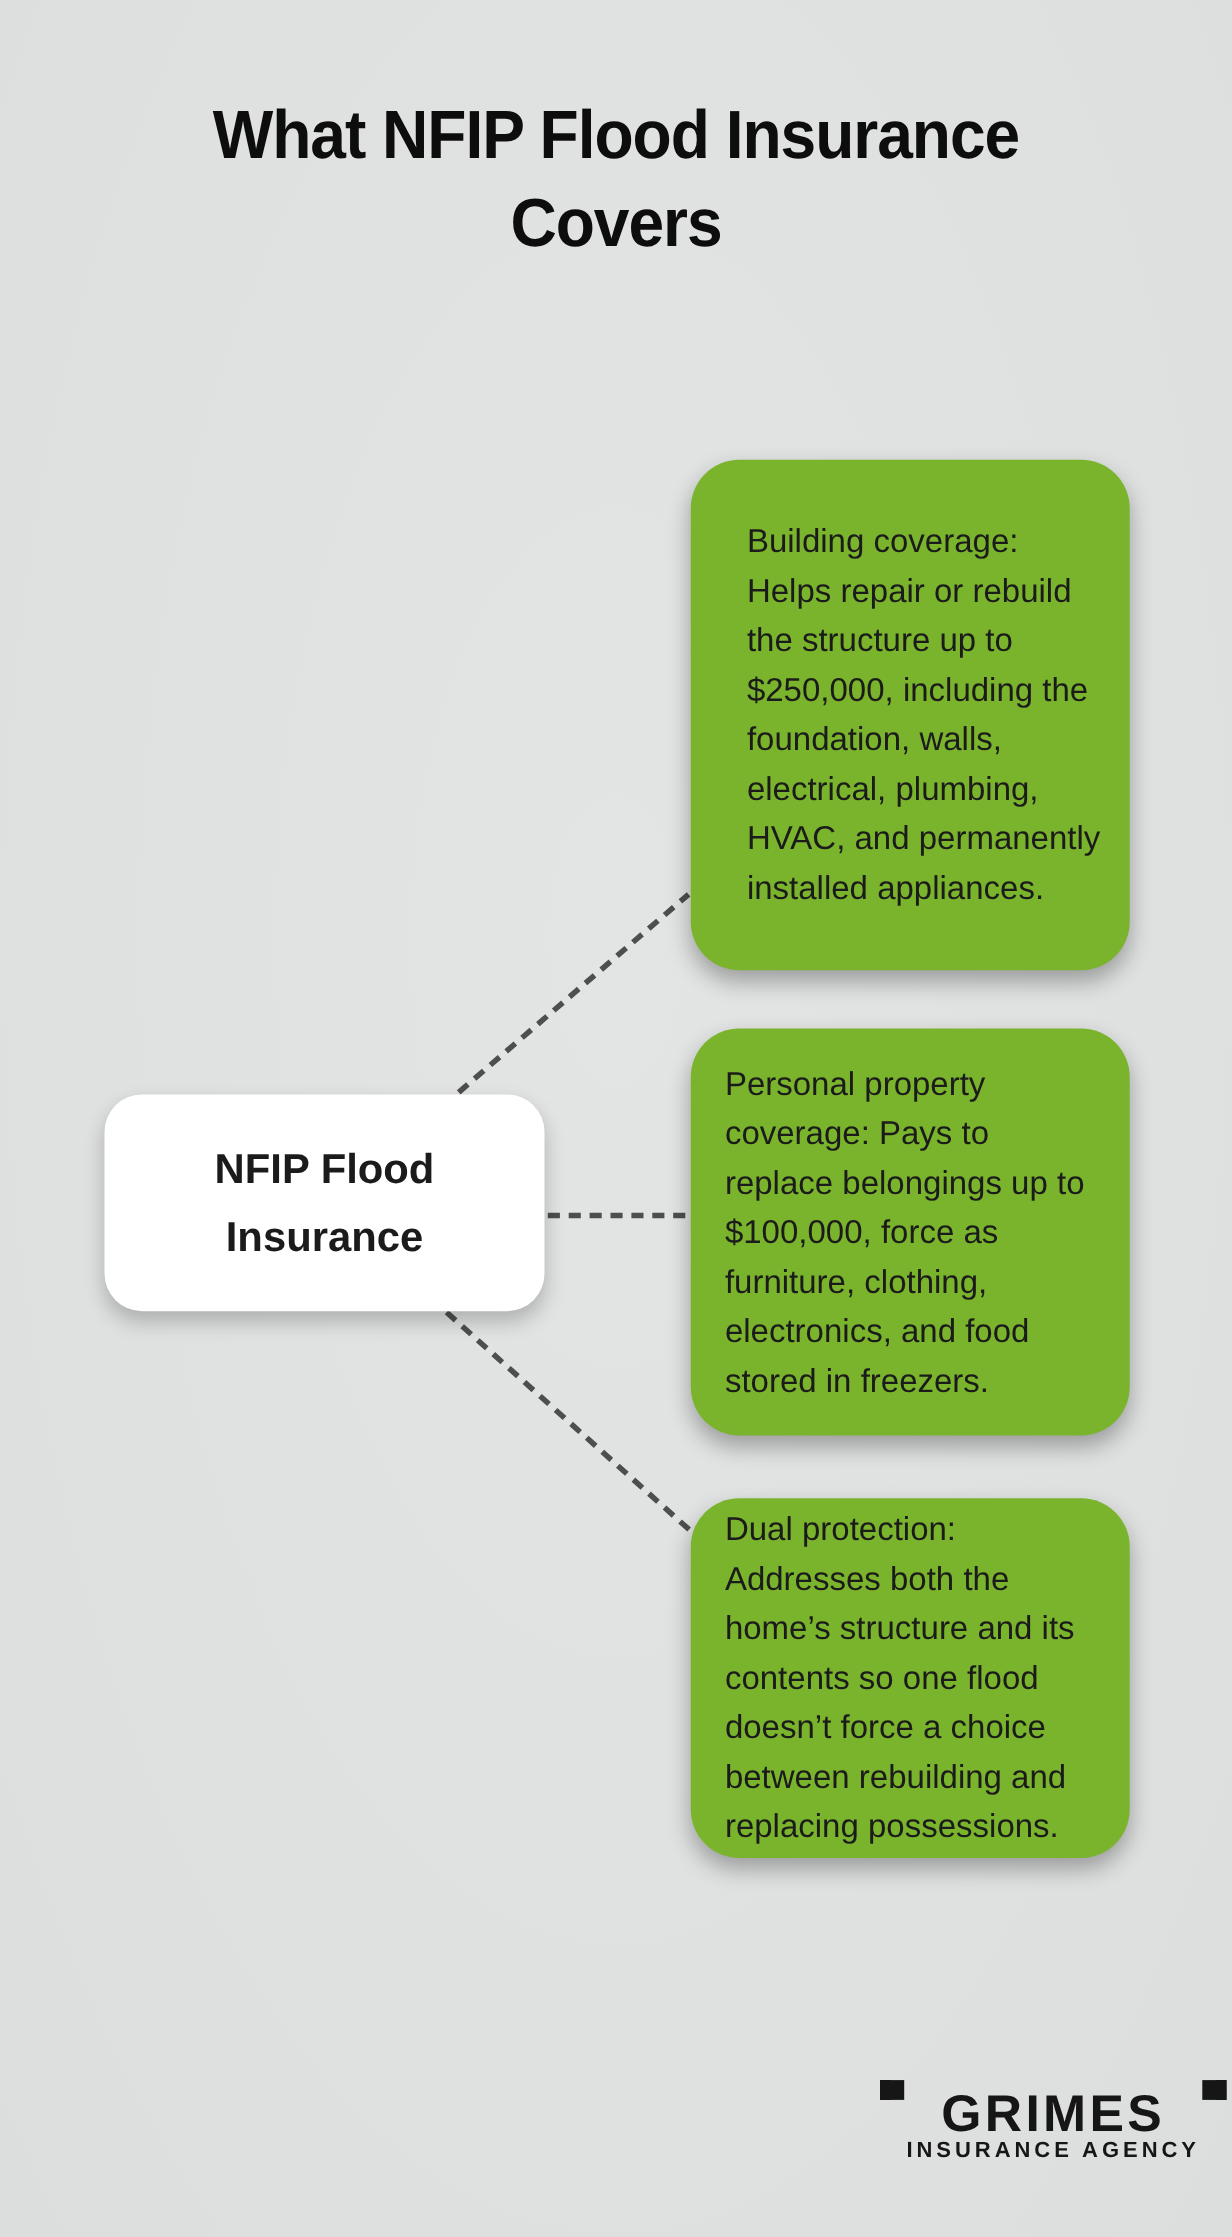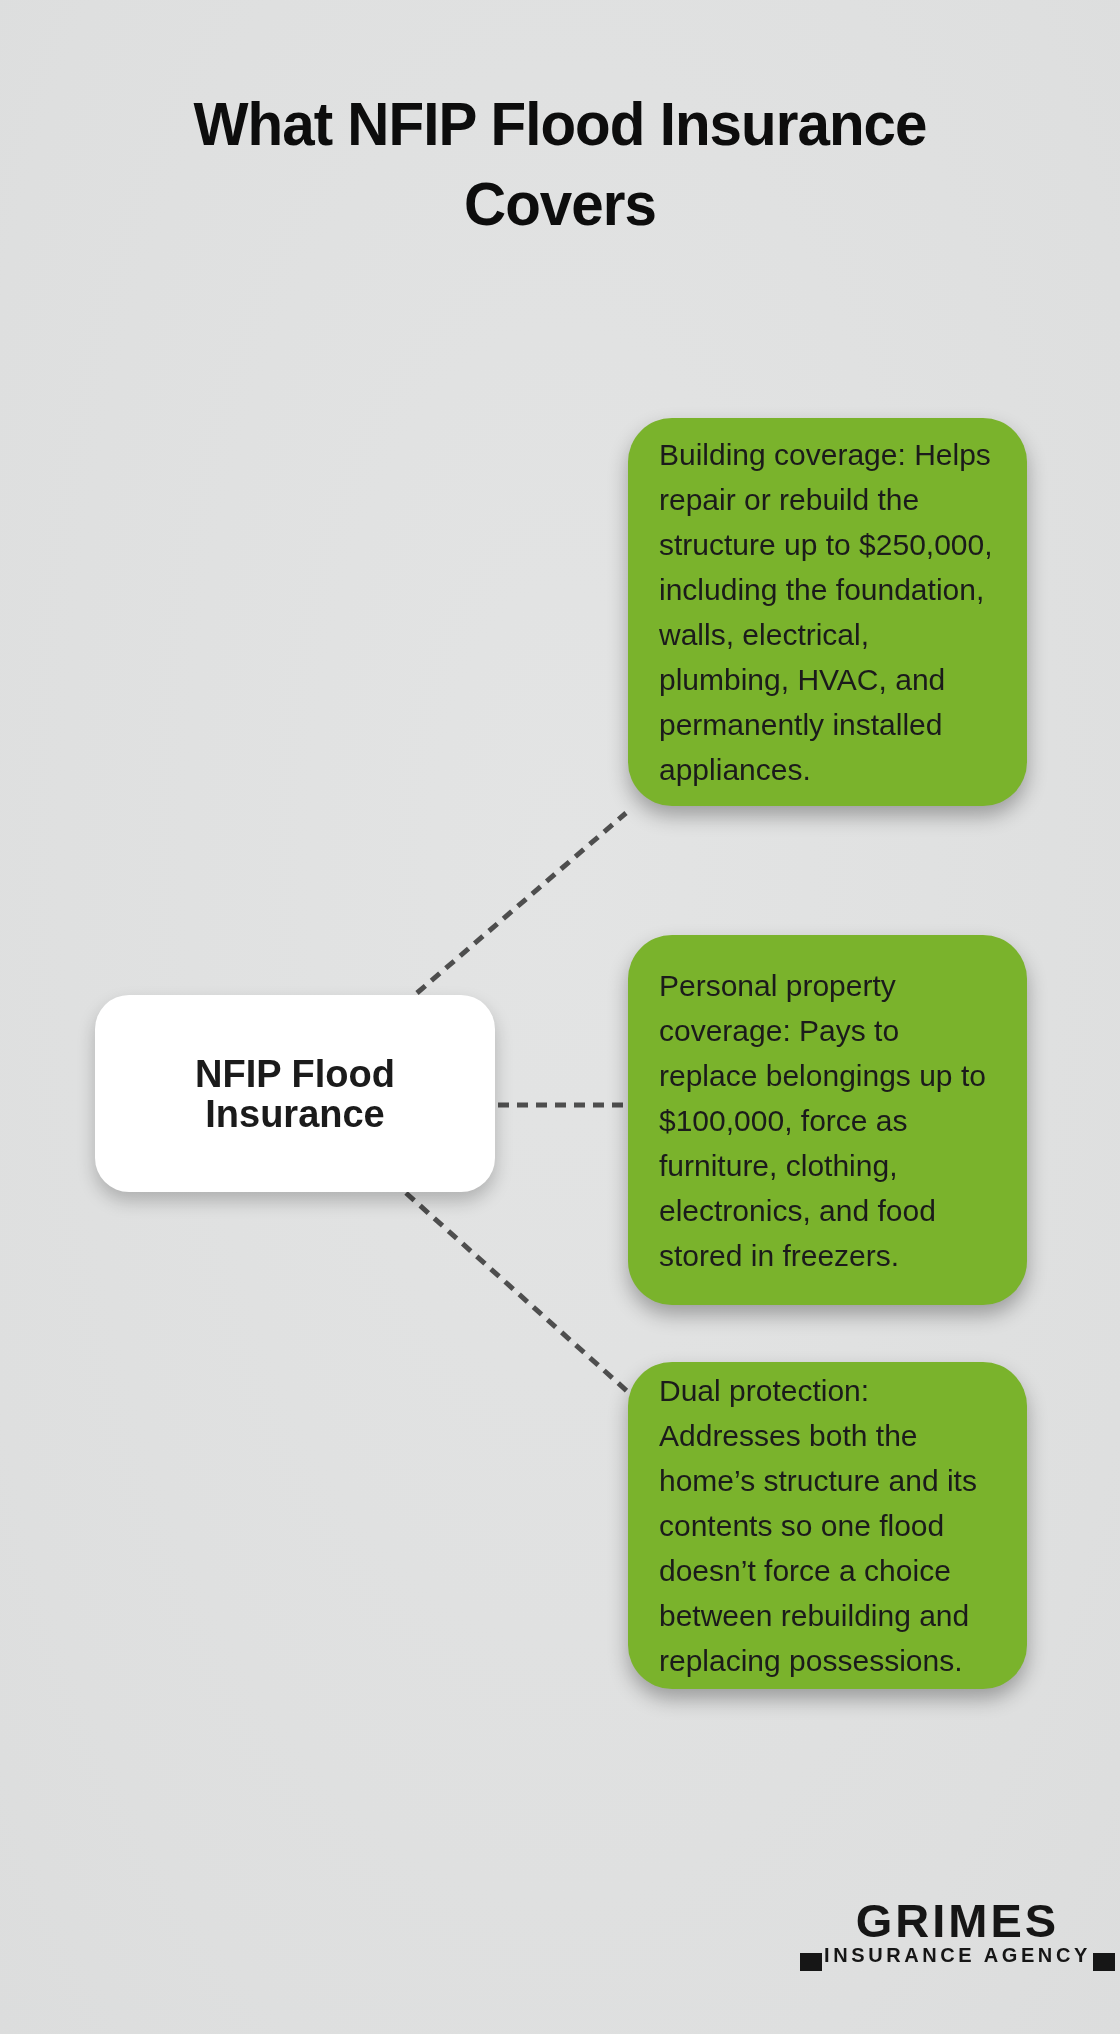--- a/index.html
+++ b/index.html
@@ -66,21 +66,21 @@
     display:flex;
     align-items:center;
     justify-content:center;
     text-align:center;
     z-index:2;
   }
   .center-node .node-label{
     color:var(--text-dark);
     font-weight:700;
     font-size:38px;
-    line-height:40px;
+    line-height:62px;
     padding:0 16px;
   }
 
   
   .branch{
     position:absolute;
     left:628px;
     width:399px;
     background:var(--box-green);
     border-radius:44px;
@@ -88,30 +88,30 @@
     display:flex;
     align-items:center;
     z-index:2;
   }
   .branch .branch-text{
     color:var(--text-dark);
     font-size:30px;
     line-height:45px;
     padding:10px 24px 10px 31px;
   }
-  .branch-1{top:418px;height:388px;}
+  .branch-1{top:418px;height:464px;padding-left:20px;}
   .branch-2{top:935px;height:370px;}
   .branch-3{top:1362px;height:327px;}
 
   
   .logo{
     position:absolute;
     left:800px; top:1891px;
     display:flex;
-    align-items:flex-end;
+    align-items:flex-start;
     z-index:2;
   }
   .bracket{
     width:22px;
     border-top:9px solid var(--logo-ink);
     border-bottom:9px solid var(--logo-ink);
   }
   .bracket-left{border-left:10px solid var(--logo-ink);}
   .bracket-right{border-right:10px solid var(--logo-ink);}
   .logo-text{

